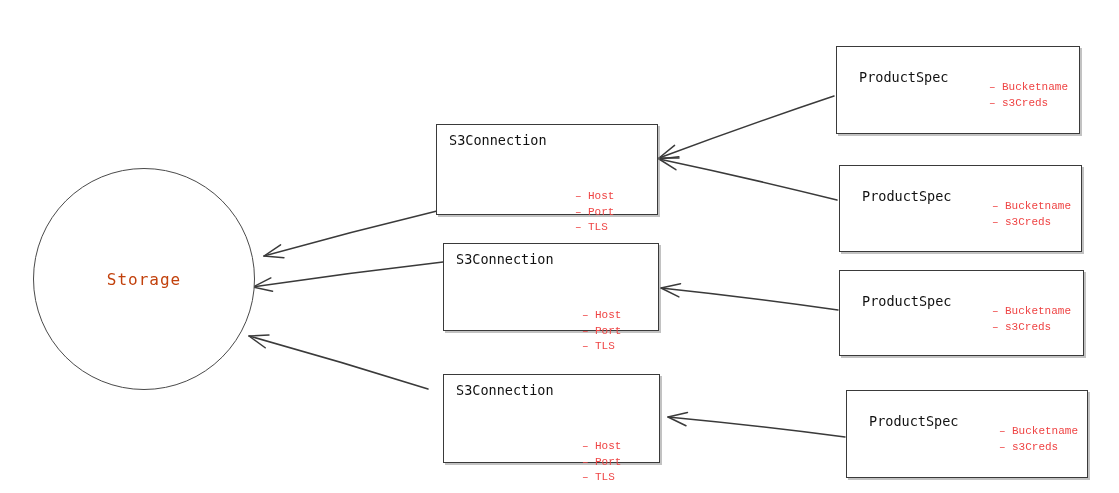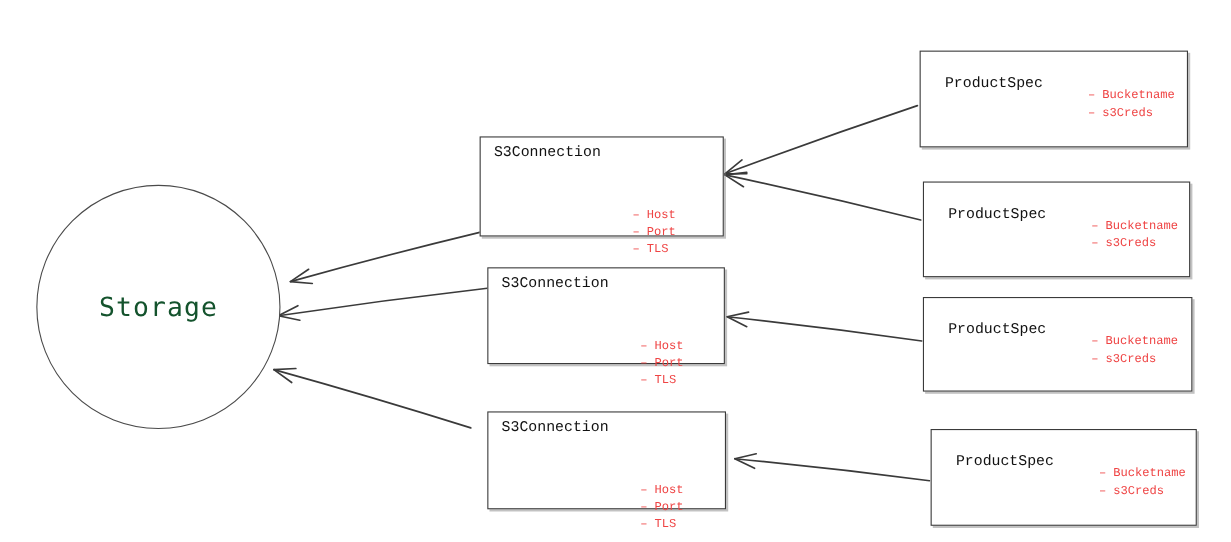--- a/index.html
+++ b/index.html
@@ -35,21 +35,20 @@
     border: 1.6px solid #3a3a3a;
     box-shadow: 2px 2px 0 rgba(120,120,120,0.45);
   }
   .node-title {
     position: absolute;
     font-size: 13.5px;
     line-height: 16px;
     color: #111111;
     white-space: nowrap;
     letter-spacing: 0px;
-    font-family: Liberation Mono, monospace;
   }
   .node-attrs {
     position: absolute;
     font-size: 11px;
     line-height: 15.5px;
     color: #ef4444;
     white-space: nowrap;
     font-family: Liberation Mono, monospace;
   }
   .node-attrs .attr-row {
@@ -70,22 +69,22 @@
     position: absolute;
     box-sizing: border-box;
     border: 1.5px solid #4a4a4a;
     border-radius: 50%;
     background: #ffffff;
     display: flex;
     align-items: center;
     justify-content: center;
   }
   .circle-label {
-    font-size: 24px;
-    color: #14532d;
+    font-size: 16px;
+    color: #c2410c;
     letter-spacing: 1px;
     white-space: nowrap;
   }
 </style>
 </head>
 <body>
 
 <div id="canvas">
 
   <svg id="edges" width="1119" height="493" viewBox="0 0 1119 493" xmlns="http://www.w3.org/2000/svg">

